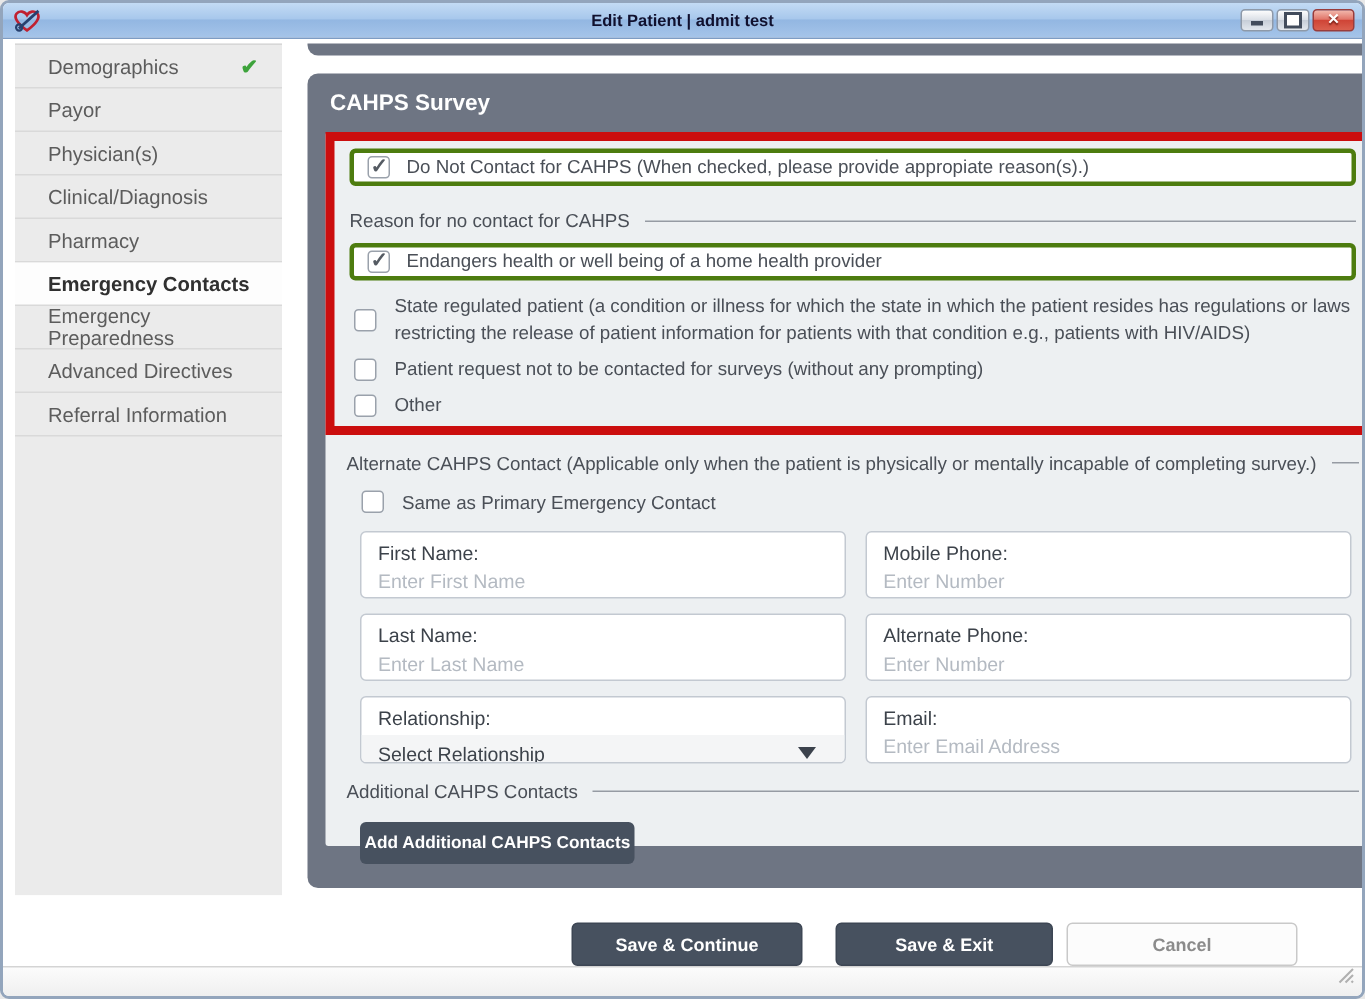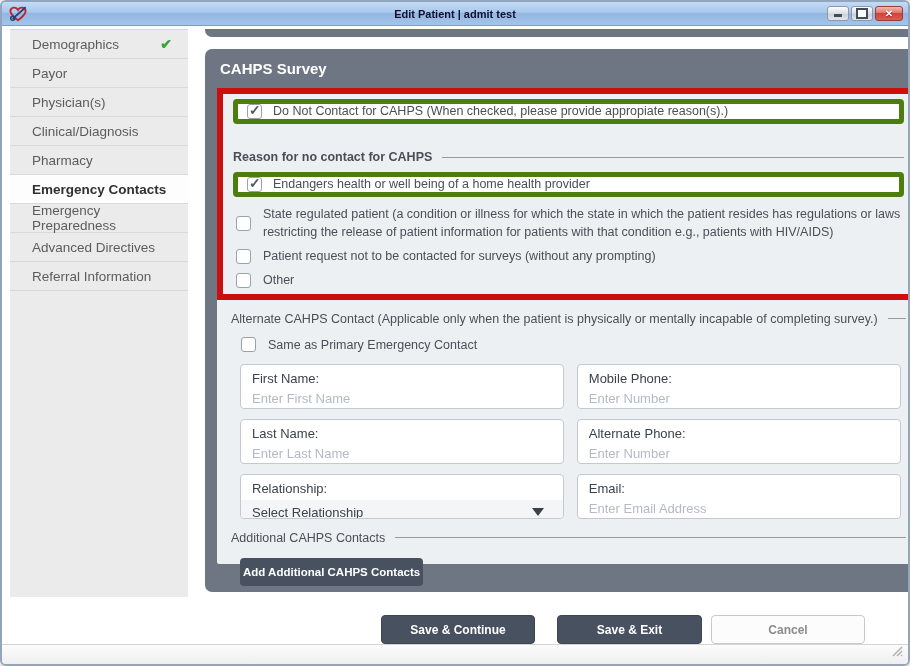--- a/index.html
+++ b/index.html
@@ -48,36 +48,36 @@
   .panel { flex:1; margin:12px 0 5px; background:#6e7583; border-radius:7px;
     display:flex; flex-direction:column; padding:0 12px 28px; min-height:0; }
   .panel-title { height:39px; display:flex; align-items:center; color:#ffffff;
     font-size:15px; font-weight:bold; padding-left:3px; flex:none; }
   .panel-content { flex:1; background:#edf0f2; border-radius:2px; padding:12px 14px; min-height:0; }
 
   
   .red-section { margin:-12px -14px 12px; border:6px solid #cb0e0e;
     padding:5px 10px 4px; background:transparent; }
 
-  .opt-box { background:#fff; border:5px solid #4d7c0f; border-radius:4px; height:25px;
+  .opt-box { background:#fff; border:3px solid #4d7c0f; border-radius:4px; height:25px;
     display:flex; align-items:center; gap:11px; padding:0 9px; cursor:pointer; }
   .opt-row { display:flex; align-items:center; gap:12px; padding:0 3px; cursor:pointer; }
   .opt-label { font-size:12.5px; color:#4a4f57; line-height:1.45; }
 
   .cb { width:15px; height:15px; flex:none; background:#fff; border:1px solid #9aa1ab;
     border-radius:3px; position:relative; }
   .cb.checked::after { content:"✓"; position:absolute; left:1px; top:-3px;
     font-size:14px; font-weight:bold; color:#555b63; }
 
   .section-head { display:flex; align-items:center; gap:10px; font-size:12.5px;
     color:#4a4f57; white-space:nowrap; }
   .section-head .rule { flex:1; height:1px; background:#969ba3; min-width:18px; }
 
   .mt6{margin-top:6px;} .mt8{margin-top:8px;}
-  .mt10{margin-top:26px;font-weight:bold;} .mt12{margin-top:12px;}
+  .mt10{margin-top:16px;} .mt12{margin-top:12px;}
 
   .same-row { margin:10px 0 10px 7px; }
 
   .fields-grid { display:grid; grid-template-columns:1fr 1fr; gap:10px 13px;
     margin:4px 5px 2px 9px; }
   .field { background:#fff; border:1px solid #c3c9d1; border-radius:4px;
     padding:6px 11px 8px; height:45px; overflow:hidden; }
   .field-label { font-size:13px; color:#3c424a; margin-bottom:3px; }
   .field input { border:none; outline:none; width:100%; background:transparent;
     font-family:inherit; font-size:13px; color:#3c424a; padding:0; }

